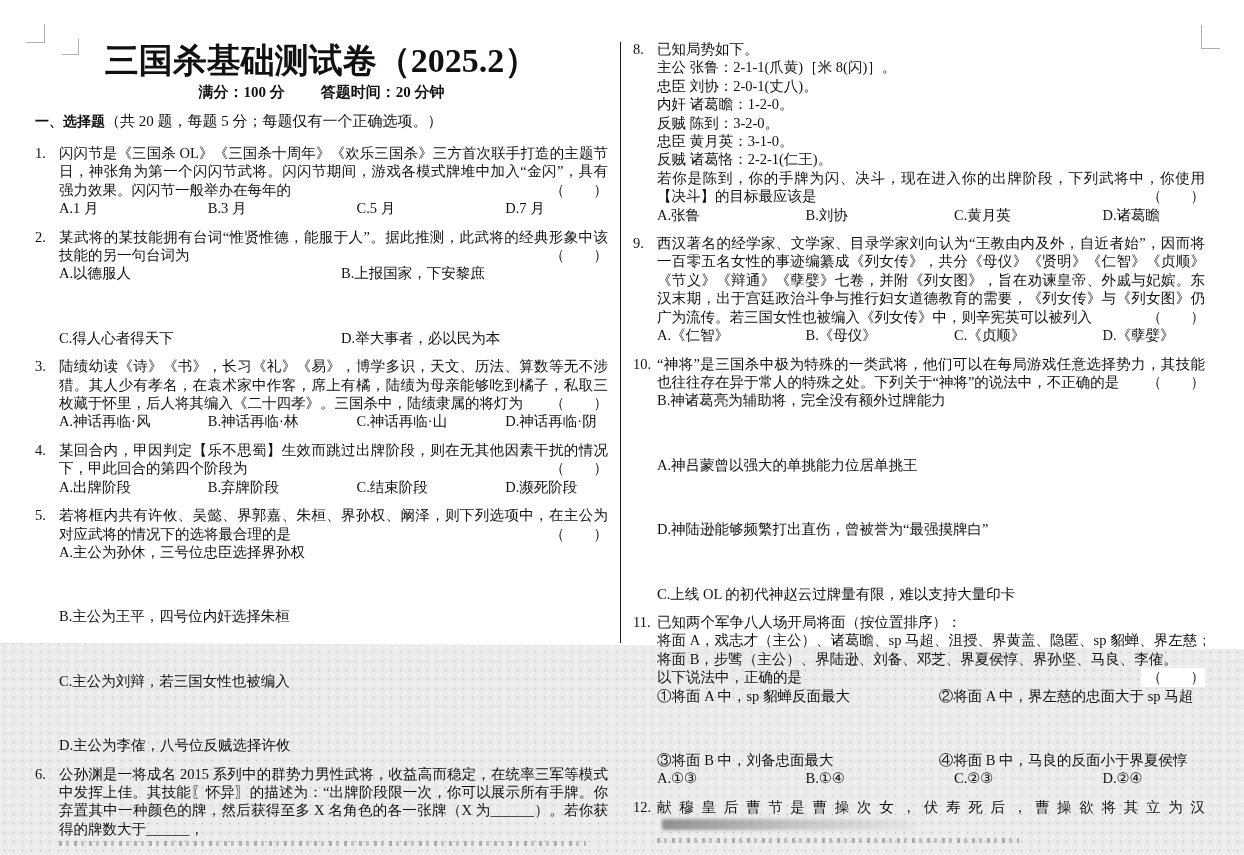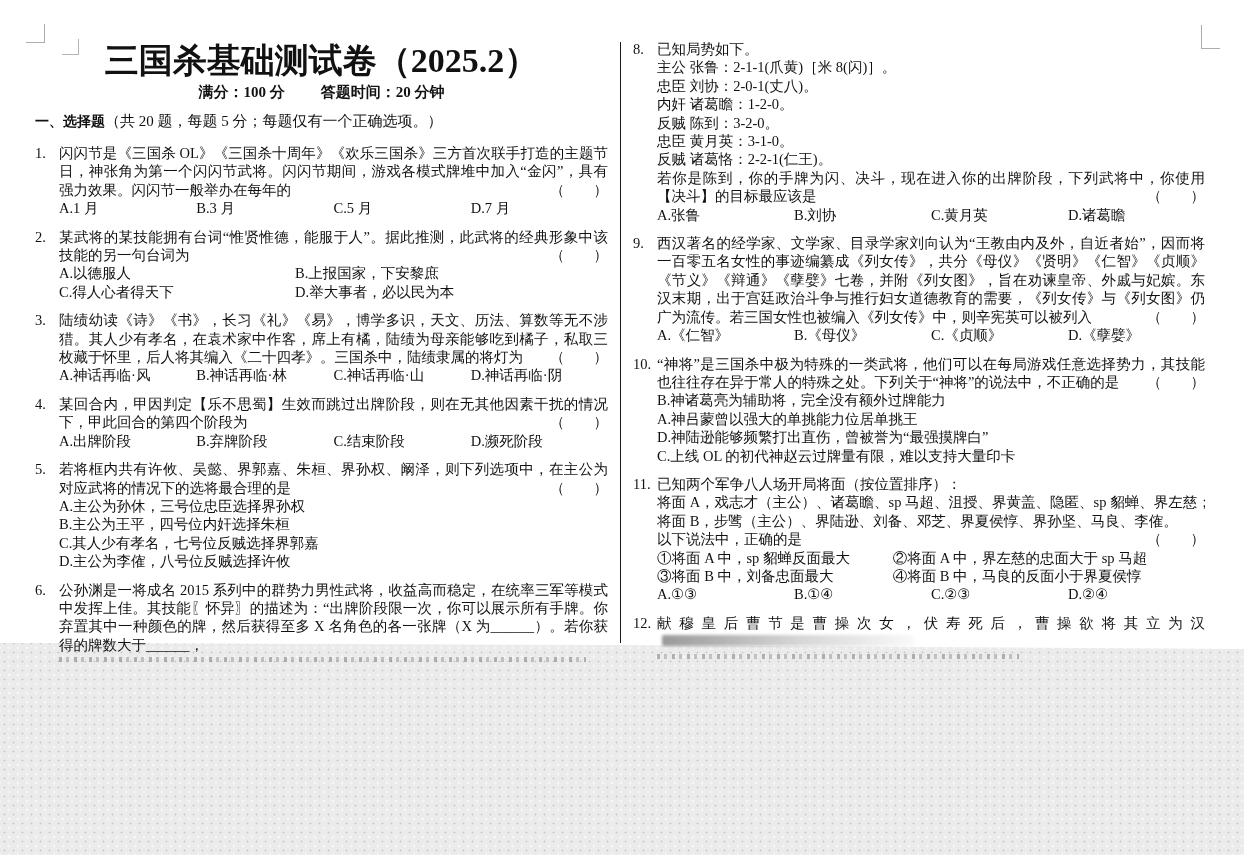--- a/index.html
+++ b/index.html
@@ -36,21 +36,21 @@
   .meta .gap{display:inline-block;width:36px;}
   .section{font-size:15px;line-height:20px;margin:0 0 12px 0;}
   .section b{font-size:14px;}
 
   .question{display:flex;margin-bottom:10px;}
   .qnum{flex:none;width:24px;}
   .qbody{flex:1;min-width:0;}
   .stem{position:relative;text-align:justify;}
   .stem-line{white-space:nowrap;overflow:hidden;}
   .bracket{position:absolute;right:0;bottom:0;background:#fff;padding-left:6px;}
-  .opts{display:grid;}
+  .opts{display:grid;gap:46px;}
   .cols4{grid-template-columns:repeat(4,1fr);}
   .cols2{grid-template-columns:43% 57%;}
   .cols1{grid-template-columns:100%;}
   .opt{white-space:nowrap;overflow:hidden;}
 
   
   .fade-tail{display:inline-block;width:252px;height:11px;margin-left:5px;border-radius:2px;
              background:linear-gradient(90deg,rgba(70,70,70,.55),rgba(110,110,110,.28) 55%,rgba(150,150,150,.06));
              filter:blur(1.4px);}
   
@@ -127,21 +127,21 @@
             </div>
           </div>
         </div>
         <div class="question">
           <div class="qnum">5.</div>
           <div class="qbody">
             <div class="stem">若将框内共有许攸、吴懿、界郭嘉、朱桓、界孙权、阚泽，则下列选项中，在主公为对应武将的情况下的选将最合理的是<span class="bracket">（　　）</span></div>
             <div class="opts cols1">
               <div class="opt">A.主公为孙休，三号位忠臣选择界孙权</div>
               <div class="opt">B.主公为王平，四号位内奸选择朱桓</div>
-              <div class="opt">C.其人少有孝名，七号位反贼选择界郭嘉</div>
+              <div class="opt">C.主公为刘辩，若三国女性也被编入</div>
               <div class="opt">D.主公为李傕，八号位反贼选择许攸</div>
             </div>
           </div>
         </div>
         <div class="question">
           <div class="qnum">6.</div>
           <div class="qbody">
             <div class="stem">公孙渊是一将成名 2015 系列中的群势力男性武将，收益高而稳定，在统率三军等模式中发挥上佳。其技能〖怀异〗的描述为：“出牌阶段限一次，你可以展示所有手牌。你弃置其中一种颜色的牌，然后获得至多 X 名角色的各一张牌（X 为______）。若你获得的牌数大于______，</div>
             <div class="remnant remnant-left"></div>
           </div>

